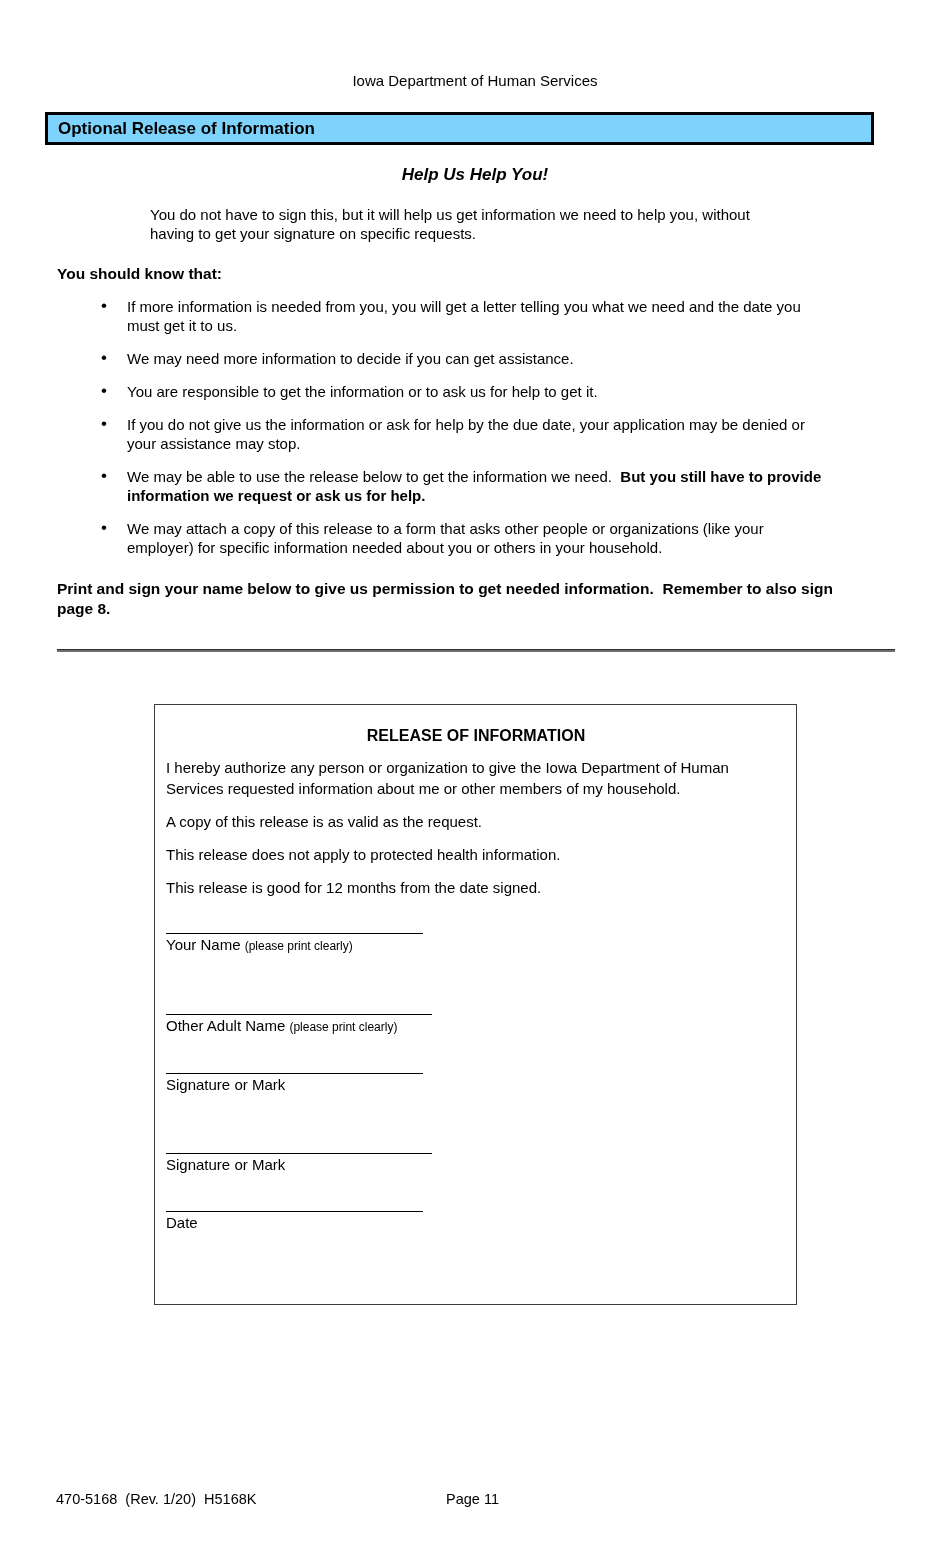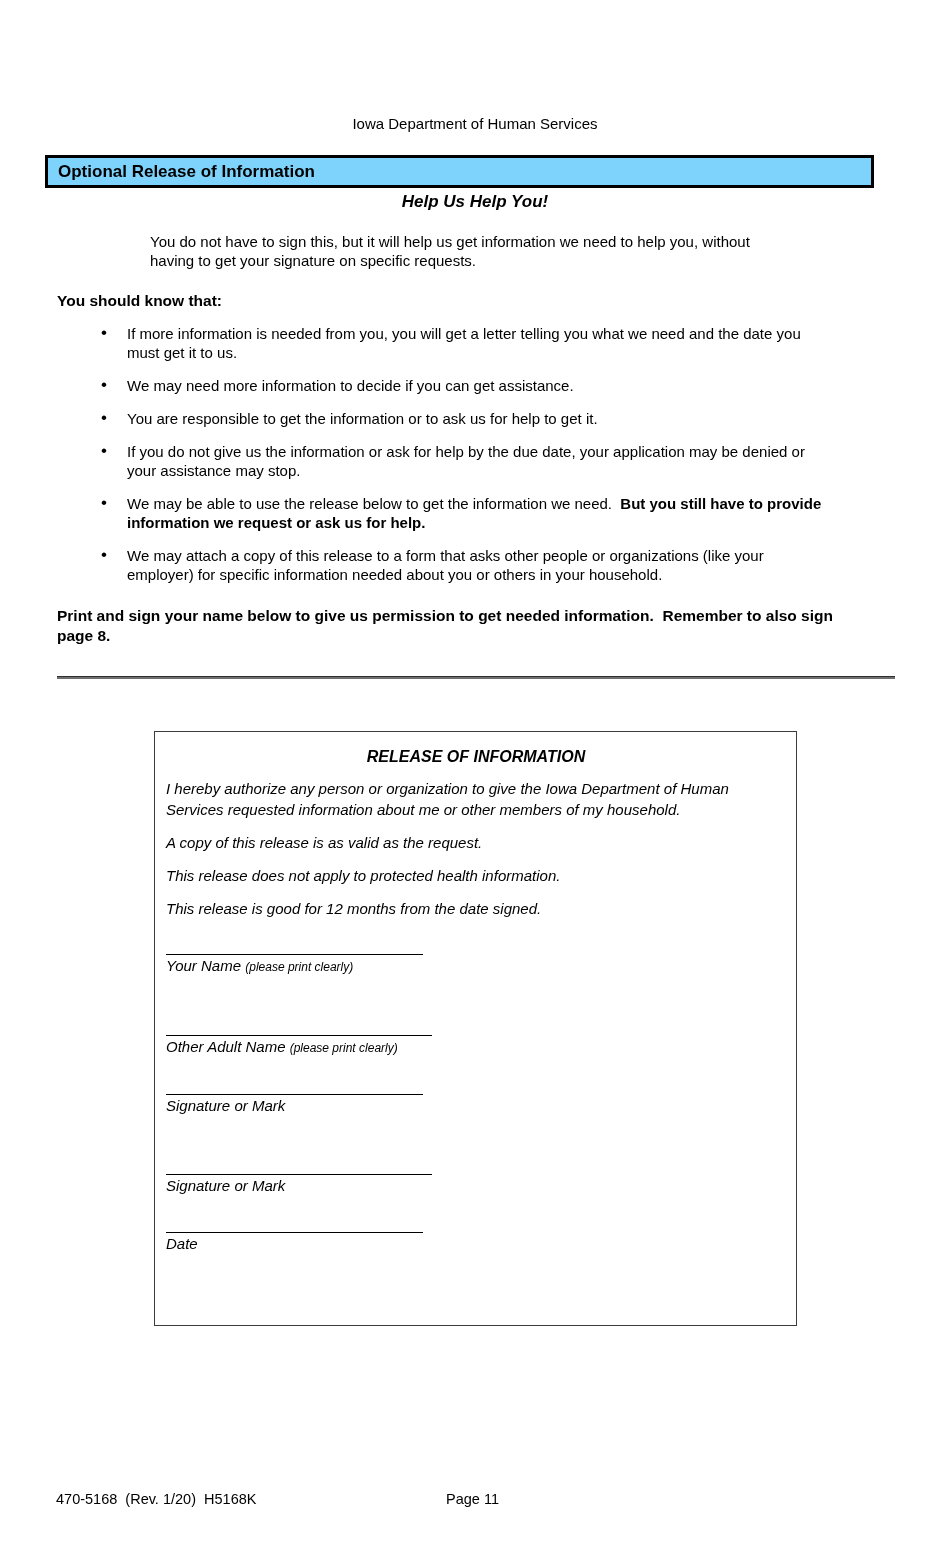--- a/index.html
+++ b/index.html
@@ -6,40 +6,40 @@
   html, body { background: #ffffff; }
   body {
     width: 950px; height: 1564px;
     position: relative;
     font-family: "Liberation Sans", sans-serif;
     color: #000;
     font-size: 15px;
     overflow: hidden;
   }
   .dept-title {
-    padding-top: 115px;
+    padding-top: 72px;
     text-align: center;
     font-size: 15px;
     line-height: 18px;
   }
   .header-box {
     margin: 22px 76px 0 45px;
     border: 2px solid #000;
     padding: 0;
     background: #7dd3fc;
   }
   .header-box-inner {
     border: 1px solid #000;
     font-weight: bold;
     font-size: 17px;
     line-height: 19px;
     padding: 4px 8px 4px 10px;
   }
   .headline {
-    margin-top: 4px;
+    margin-top: 20px;
     text-align: center;
     font-weight: bold;
     font-style: italic;
     font-size: 17px;
     line-height: 20px;
   }
   .intro {
     margin: 20px 0 0 150px;
     width: 640px;
     line-height: 19px;
@@ -81,22 +81,21 @@
   .divider {
     margin: 30px 55px 0 57px;
     height: 3px;
     border-top: 1px solid #2f2f2f;
     border-bottom: 2px solid #6e6e6e;
   }
   .release-box {
     margin: 52px 8px 0 154px;
     width: 643px;
     border: 1px solid #3c3c3c;
-    padding: 15px 10px 14px 11px;
-    font-style: italic;
+    padding: 21px 10px 14px 11px;
   }
   .release-title {
     text-align: center;
     font-weight: bold;
     font-size: 16px;
     line-height: 19px;
   }
   .release-para {
     margin-top: 12px;
     width: 592px;

